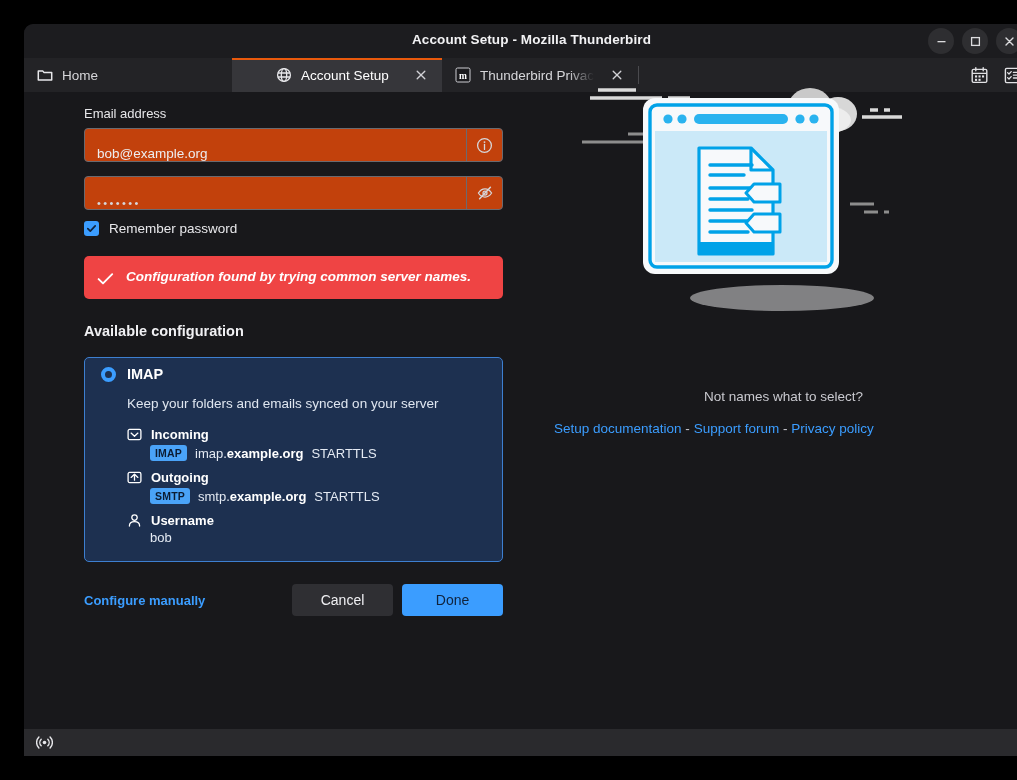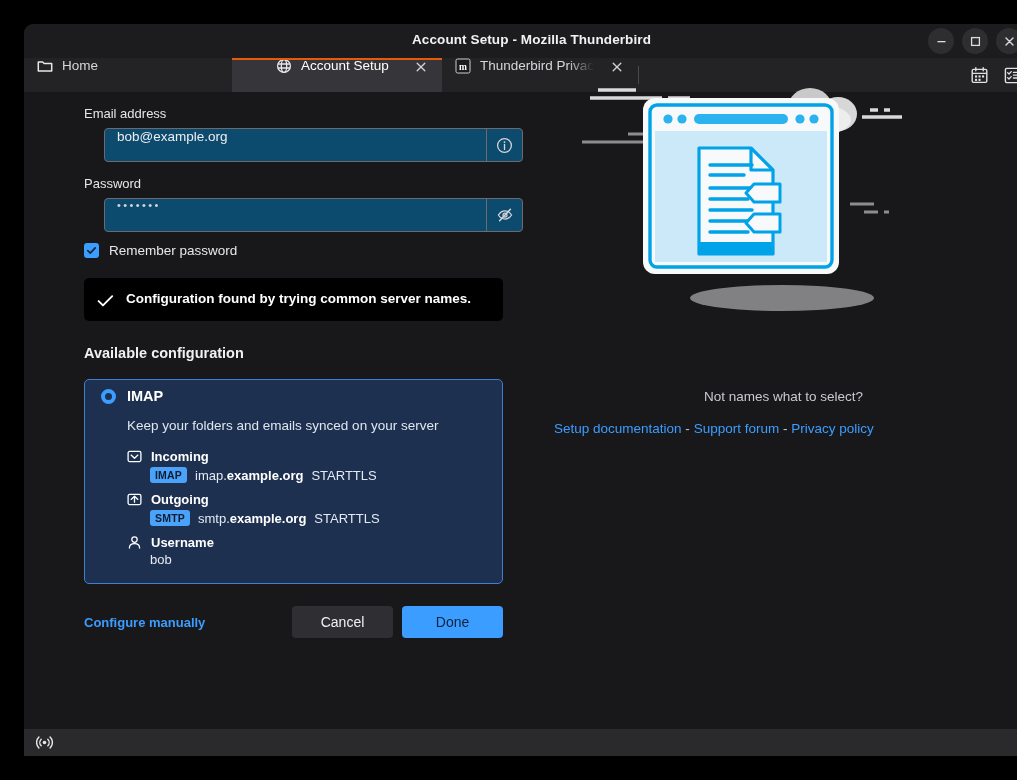--- a/index.html
+++ b/index.html
@@ -58,21 +58,21 @@
   #tabbar {
     position: relative;
     height: 34px;
     background: #232326;
     display: flex;
     align-items: stretch;
   }
   .tab {
     position: relative;
     display: flex;
-    align-items: flex-start;
+    align-items: center;
     gap: 9px;
     padding: 0 13px;
     font-size: 13.5px;
     color: #d6d6d9;
     cursor: pointer;
     min-width: 0;
   }
   .tab .tab-label {
     white-space: nowrap;
     overflow: hidden;
@@ -139,26 +139,25 @@
   
   .field-label {
     font-size: 13px;
     color: #e6e6e9;
     margin-bottom: 7px;
   }
   .input-wrap {
     position: relative;
     width: 419px;
     height: 34px;
-    background: #0c4a6e;
+    background: #c2410c;
     border: 1px solid #6a6a70;
     border-radius: 4px;
     display: flex;
-    align-items: flex-start;
-    margin-left: 20px;
+    align-items: flex-end;
   }
   .input-val {
     padding-left: 12px;
     font-size: 13.5px;
     color: #ededf0;
   }
   .input-dots {
     padding-left: 12px;
     font-size: 11px;
     color: #d7d7db;
@@ -188,26 +187,27 @@
     display: flex; align-items: center; justify-content: center;
     cursor: pointer;
     flex: none;
   }
   #remember-label { font-size: 13.5px; color: #e8e8eb; }
 
   
   #banner {
     margin-top: 20px;
     width: 419px;
-    background: #000000;
+    background: #ef4444;
     border-radius: 5px;
     padding: 11px 14px 13px 13px;
     display: flex;
     gap: 12px;
     align-items: flex-start;
+    font-style: italic;
   }
   #banner-check { flex: none; margin-top: 5px; }
   #banner-text {
     font-size: 13.5px;
     font-weight: bold;
     color: #ffffff;
     line-height: 1.42;
   }
 
   #avail-title {
@@ -476,21 +476,20 @@
           <svg width="17" height="17" viewBox="0 0 17 17">
             <circle cx="8.5" cy="8.5" r="6.9" fill="none" stroke="#d6d6da" stroke-width="1.3"></circle>
             <circle cx="8.5" cy="5.1" r="0.95" fill="#d6d6da"></circle>
             <path d="M8.5 7.4v5" stroke="#d6d6da" stroke-width="1.3" stroke-linecap="round"></path>
           </svg>
         </span>
       </div>
 
       <div id="gap-a"></div>
 
-      <div class="field-label">Password</div>
       <div class="input-wrap">
         <span class="input-dots">•••••••</span>
         <span class="input-btn">
           <svg width="18" height="18" viewBox="0 0 18 18">
             <path d="M2.4 9s2.7-4.1 6.6-4.1S15.6 9 15.6 9s-2.7 4.1-6.6 4.1S2.4 9 2.4 9z" fill="none" stroke="#d6d6da" stroke-width="1.25"></path>
             <circle cx="9" cy="9" r="2" fill="none" stroke="#d6d6da" stroke-width="1.25"></circle>
             <path d="M3.6 14.8L14.4 3.2" stroke="#d6d6da" stroke-width="1.5" stroke-linecap="round"></path>
           </svg>
         </span>
       </div>

